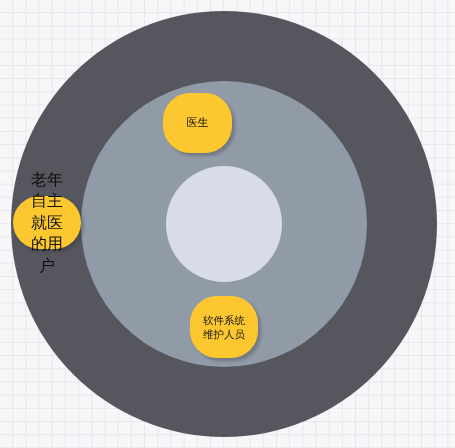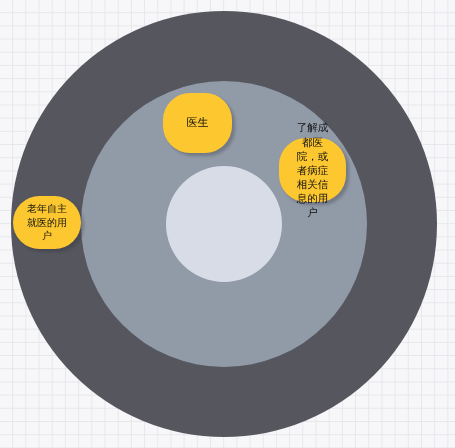--- a/index.html
+++ b/index.html
@@ -85,21 +85,21 @@
     width: 67px;
     height: 64px;
     font-size: 10.5px;
   }
 
   #note-elderly {
     left: 13px;
     top: 196px;
     width: 68px;
     height: 53px;
-    font-size: 10px;
+    font-size: 16px;
   }
 
   #note-undecided {
     left: 174px;
     top: 206px;
     width: 96px;
     height: 43px;
     font-size: 10.5px;
   }
 
@@ -115,19 +115,19 @@
 <body>
 
 <div id="canvas">
 
   <div class="ring" id="ring-outer"></div>
   <div class="ring" id="ring-middle"></div>
   <div class="ring" id="ring-inner"></div>
 
   <div class="note" id="note-doctor">医生</div>
 
-  <div class="note" id="note-info-seeker">了解成都医院，或者病症相关信息的用户</div>
 
   <div class="note" id="note-elderly">老年自主就医的用户</div>
 
 
+  <div class="note" id="note-maintainer">软件系统维护人员</div>
 
 </div>
 
 </body></html>

